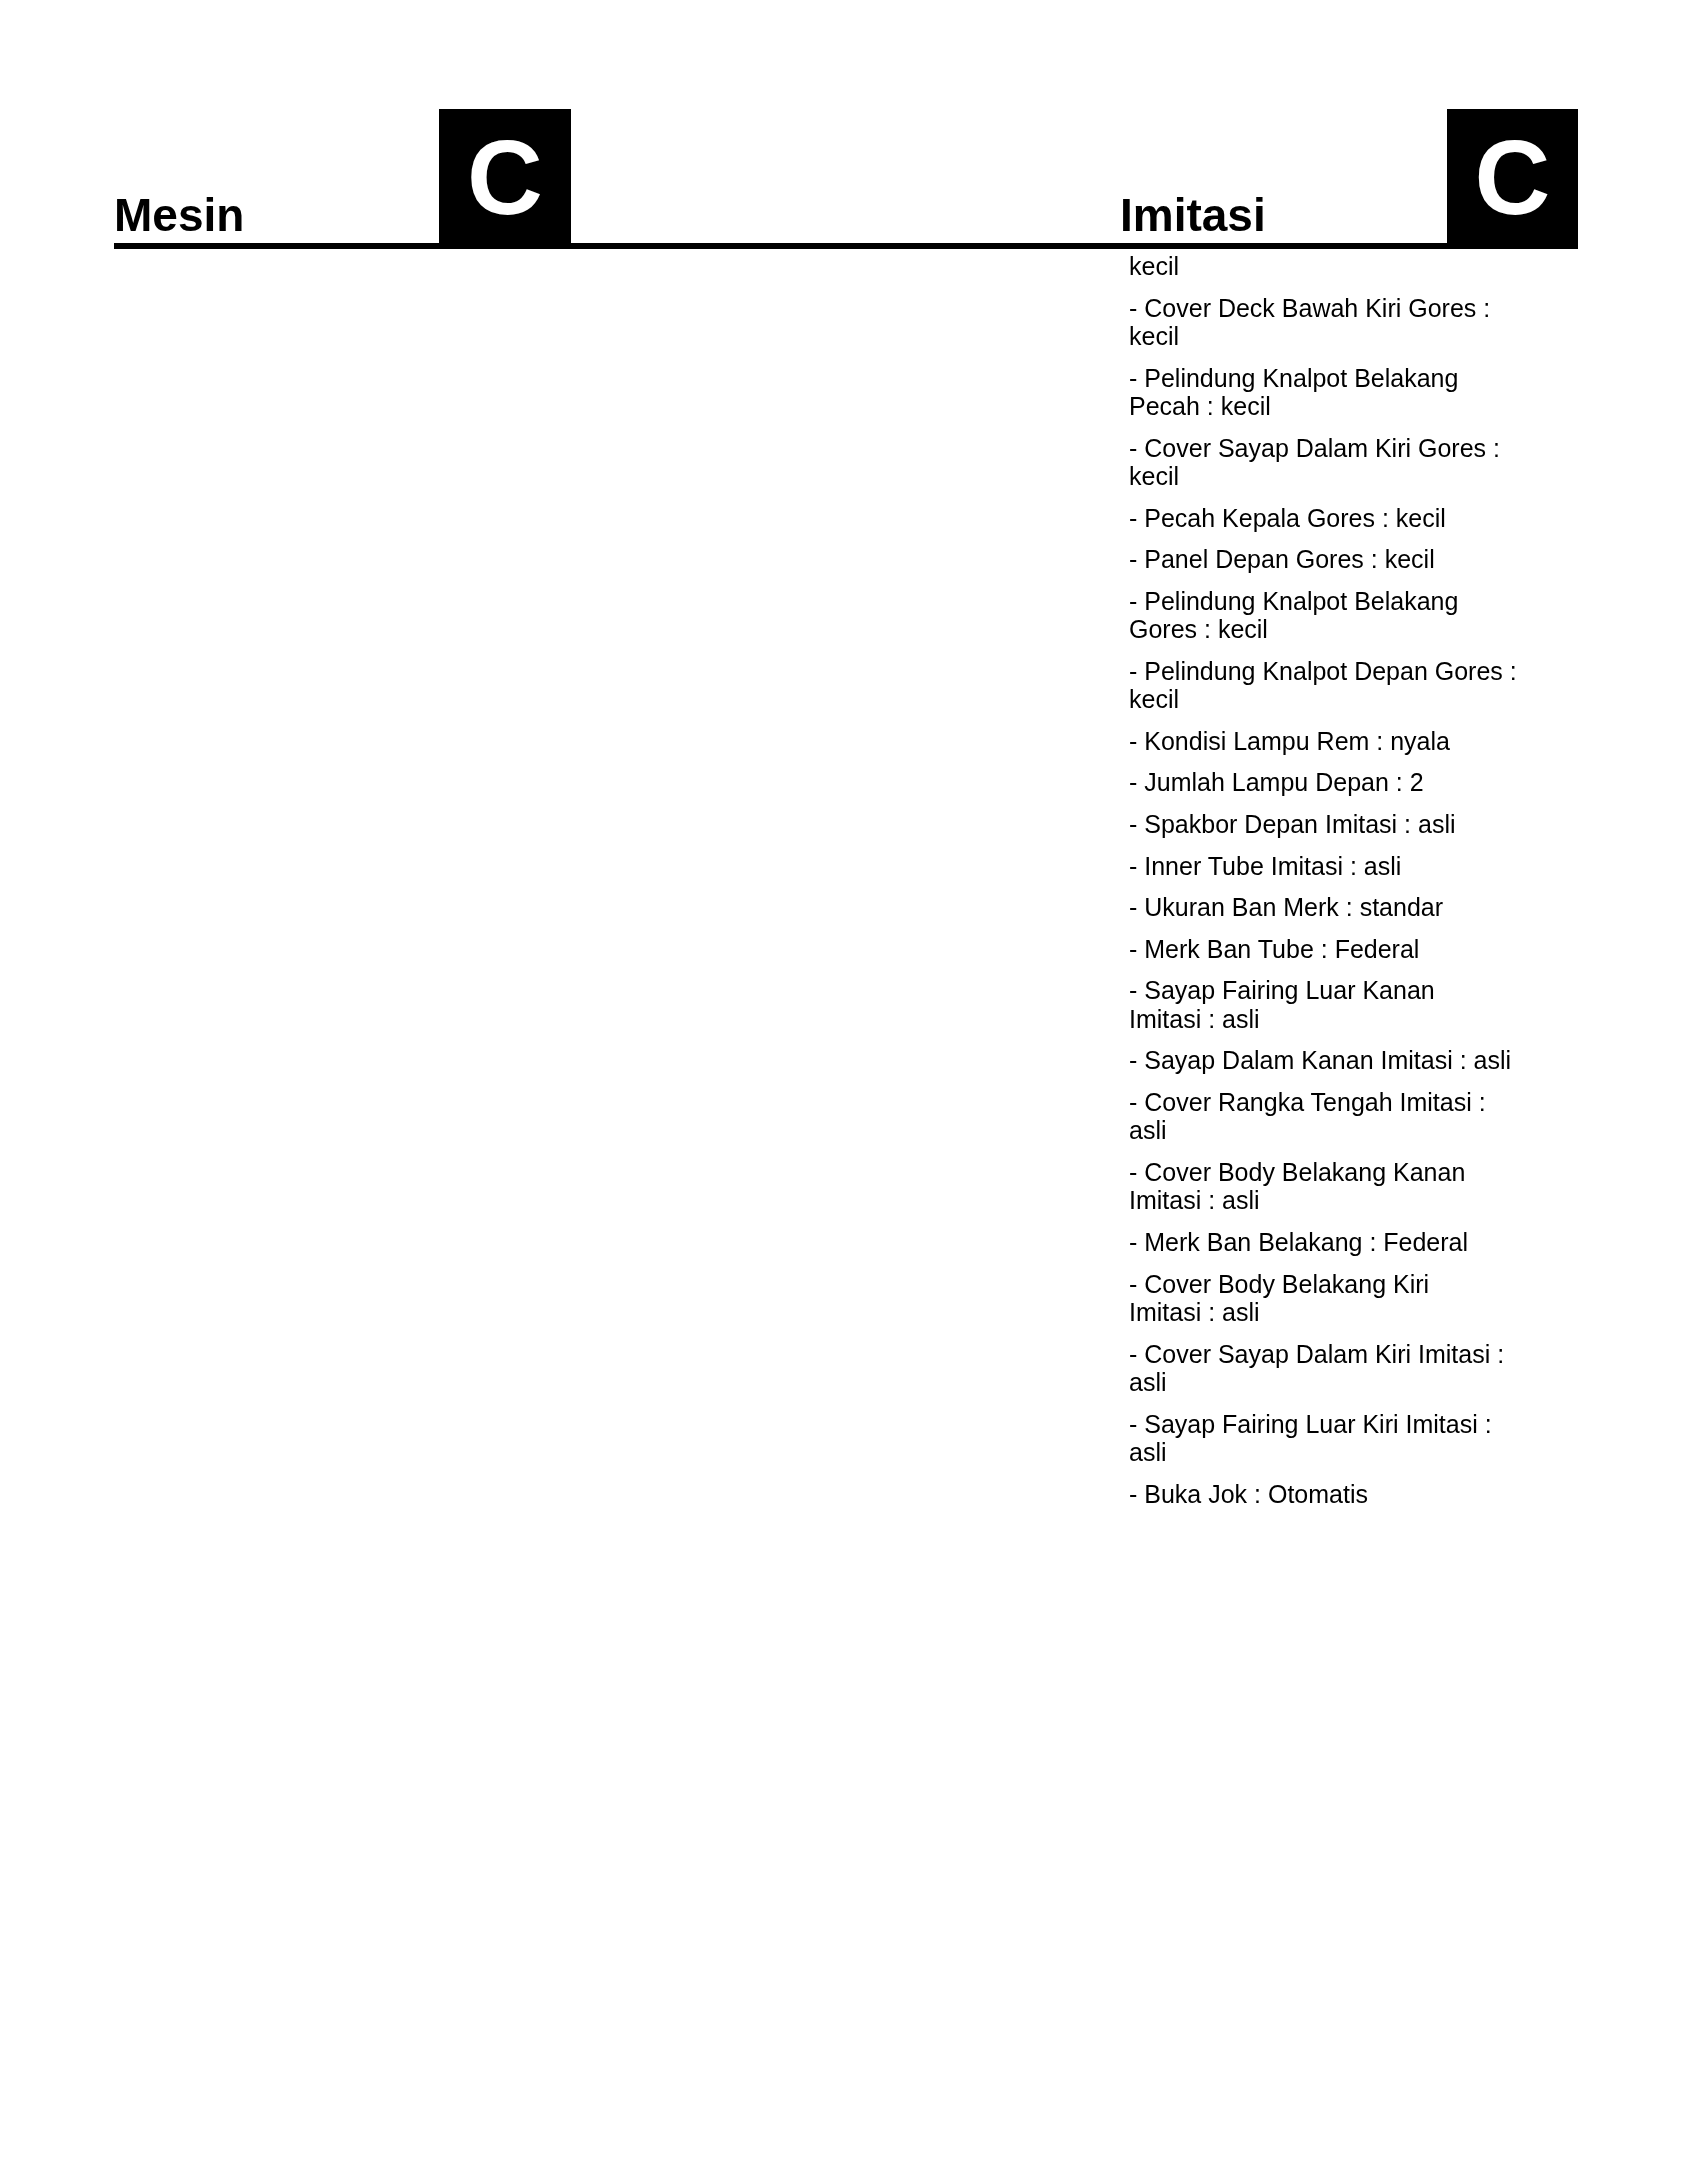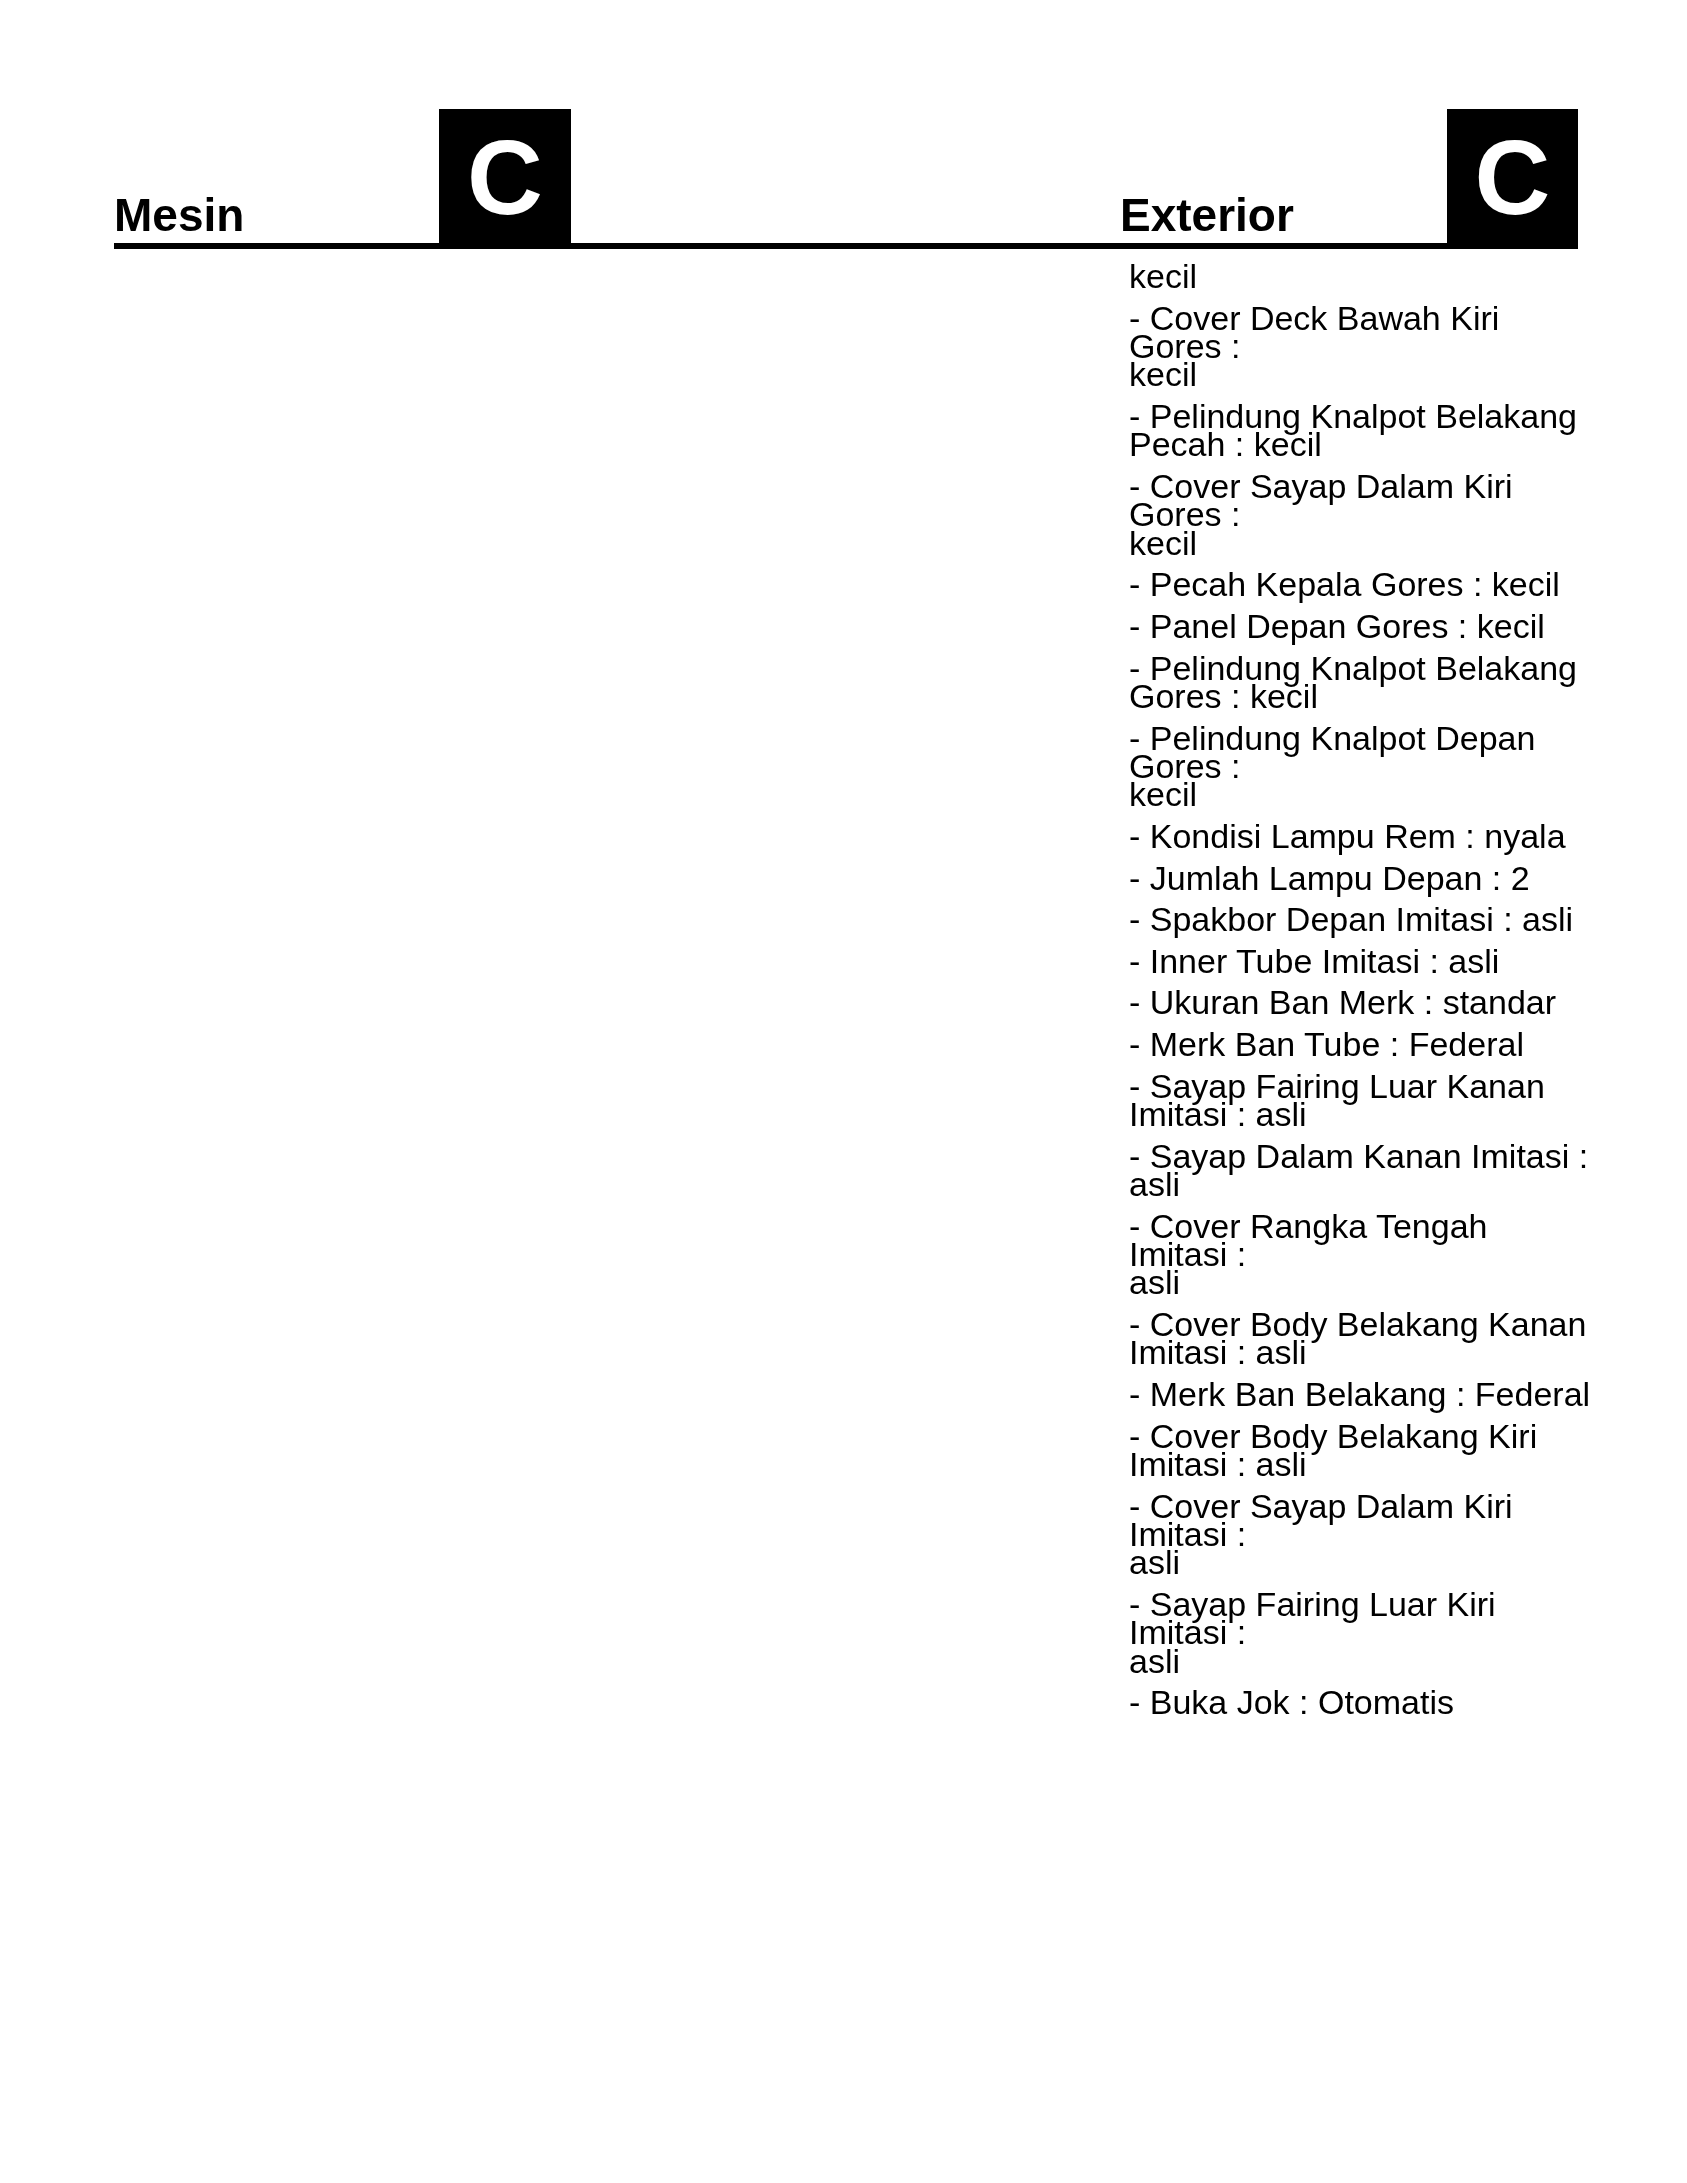--- a/index.html
+++ b/index.html
@@ -41,39 +41,39 @@
     position: absolute;
     left: 114px;
     top: 243px;
     width: 1464px;
     height: 6px;
     background: #000000;
     z-index: 1;
   }
   .list {
     position: absolute;
-    top: 262px;
-    font-size: 34px;
+    top: 252px;
+    font-size: 25px;
     line-height: 28.4px;
     letter-spacing: 0px;
   }
   #mesin-list { left: 123px; width: 463px; }
   #exterior-list { left: 1129px; width: 463px; }
   .list p { margin: 0 0 13.2px 0; }
 </style>
 </head>
 <body>
 
 <div id="mesin-title" class="section-title">Mesin</div>
 
 <div id="mesin-badge" class="grade-badge">
     <span>C</span>
   </div>
 
-<div id="exterior-title" class="section-title">Exterior</div>
+<div id="exterior-title" class="section-title">Imitasi</div>
 
 <div id="exterior-badge" class="grade-badge">
     <span>C</span>
   </div>
 
 <div class="divider"></div>
 
 <div id="mesin-list" class="list"></div>
 
 <div id="exterior-list" class="list">

